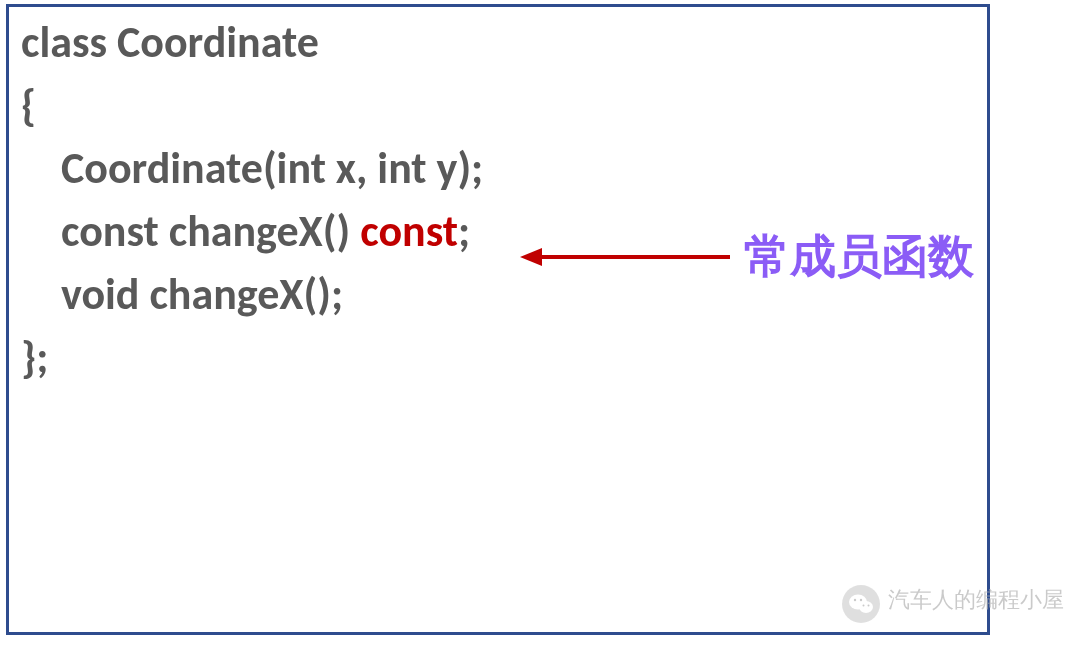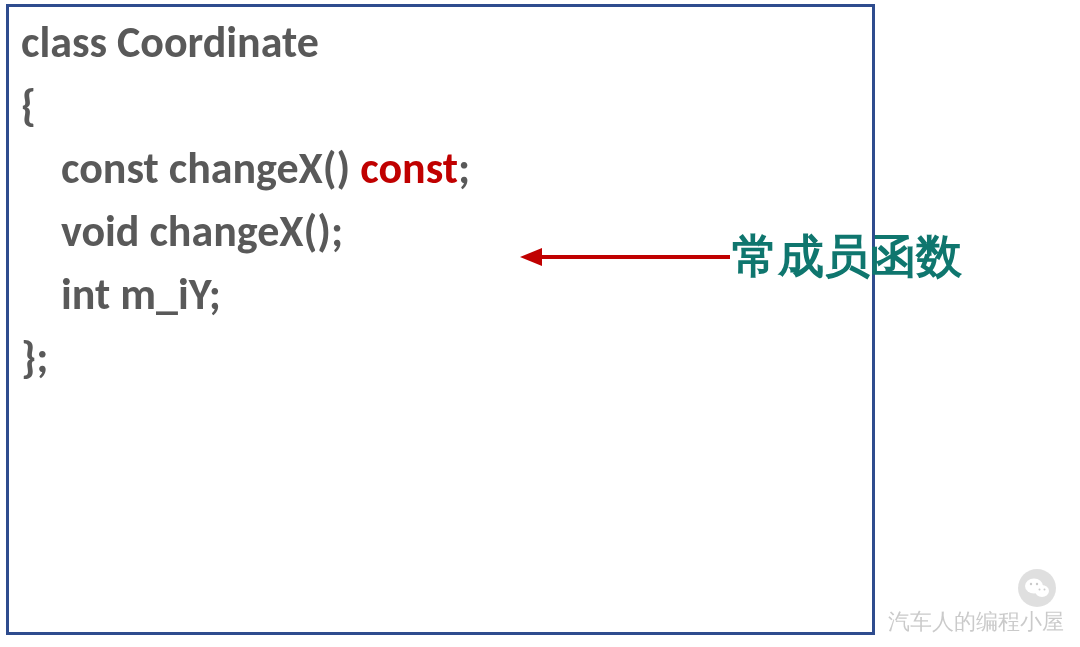--- a/index.html
+++ b/index.html
@@ -11,21 +11,21 @@
       width: 1080px;
       height: 647px;
       background: #ffffff;
       position: relative;
       font-family: Calibri, Arial, sans-serif;
     }
     .code-box {
       position: absolute;
       left: 6px;
       top: 4px;
-      width: 869px;
+      width: 984px;
       height: 631px;
       border: 3px solid #2e4c8e;
       padding: 4px 12px 4px 12px;
     }
     .code-line {
       font-size: 44px;
       font-weight: bold;
       color: #595959;
       line-height: 1.43;
       white-space: pre;
@@ -50,33 +50,32 @@
       display: flex;
       align-items: center;
     }
     .arrow-svg {
       width: 210px;
       height: 30px;
     }
     .annotation-text {
       font-size: 46px;
       font-weight: bold;
-      color: #0f766e;
-      margin-left: 2px;
+      color: #8b5cf6;
+      margin-left: 14px;
       white-space: nowrap;
       font-family: "Microsoft YaHei", "SimHei", sans-serif;
     }
     .watermark {
       position: absolute;
       right: 16px;
-      bottom: 10px;
+      bottom: 24px;
       display: flex;
-      align-items: flex-end;
+      align-items: flex-start;
       opacity: 0.66;
-      flex-direction: column;
     }
     .watermark-icon {
       width: 38px;
       height: 38px;
       border-radius: 50%;
       background: #d0d0d0;
       display: flex;
       align-items: center;
       justify-content: center;
       margin-right: 8px;
@@ -86,23 +85,23 @@
       color: #b0b0b0;
       font-family: "Microsoft YaHei", "SimHei", sans-serif;
     }
   </style>
 </head>
 <body>
 
 <div class="code-box">
   <div class="code-line">class Coordinate</div>
   <div class="code-line">{</div>
+  <div class="code-line indent">Coordinate(int x, int y);</div>
   <div class="code-line indent"><span>const changeX() </span><span class="const-keyword">const</span><span>;</span></div>
   <div class="code-line indent">void changeX();</div>
-  <div class="code-line indent">int m_iY;</div>
   <div class="code-line">};</div>
 </div>
 
 <div class="annotation">
   <div class="arrow-container">
     <svg class="arrow-svg" viewBox="0 0 210 30">
       <line x1="20" y1="15" x2="210" y2="15" stroke="#c00000" stroke-width="4"></line>
       <polygon points="0,15 22,6 22,24" fill="#c00000"></polygon>
     </svg>
   </div>

